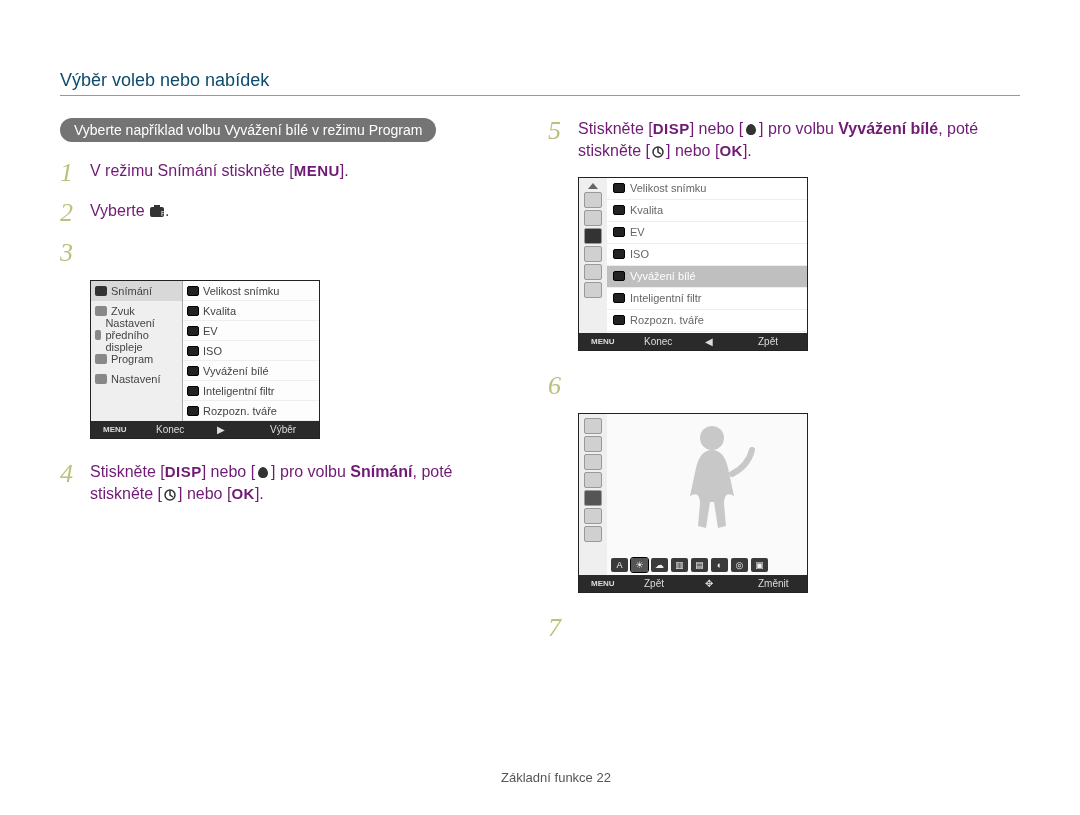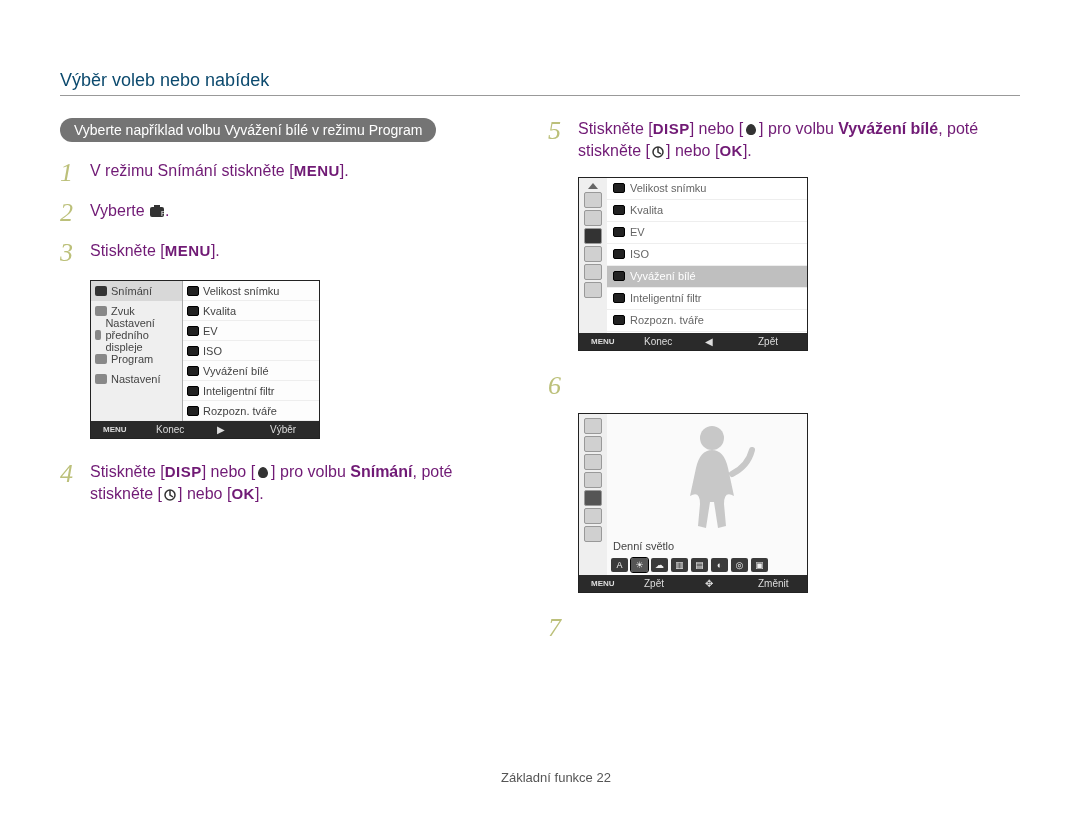--- a/index.html
+++ b/index.html
@@ -221,23 +221,20 @@
           <span>Vyberte </span><svg class="inline-icon" viewBox="0 0 16 14">
               <rect x="1" y="3" width="14" height="10" rx="2" fill="#333"></rect>
               <rect x="5" y="1" width="6" height="3" fill="#333"></rect>
               <text x="12" y="12" font-size="7" fill="#fff">P</text>
             </svg><span>.</span>
         </div>
       </div>
 
       <div class="step">
         <div class="step-num">3</div>
-        <div class="step-text">
-          <span>Stiskněte [</span><span class="btn-label">MENU</span><span>].</span>
-        </div>
       </div>
 
       
       <div class="screen">
         <div class="screen-body">
           <div class="screen-left">
             <div class="screen-left-row sel">
                 <span class="mini-icon"></span>
                 <span>Snímání</span>
               </div>
@@ -398,21 +395,20 @@
             <div class="slot" style="background:#555"></div>
             <div class="slot"></div>
             <div class="slot"></div>
           </div>
           <div class="screen3-canvas">
             <svg width="120" height="110">
               <circle cx="60" cy="18" r="12" fill="#c8c8c8"></circle>
               <path d="M60 30 Q48 30 44 48 L38 76 Q48 70 48 84 L46 106 L54 108 L58 82 L62 82 L66 108 L74 106 L72 84 Q72 70 82 76 L76 48 Q72 30 60 30 Z" fill="#c8c8c8"></path>
               <path d="M80 54 Q96 46 100 30" stroke="#c8c8c8" stroke-width="6" fill="none" stroke-linecap="round"></path>
             </svg>
-            <div class="screen3-label">Denní světlo</div>
             <div class="wb-icons">
               <div class="wb">A</div>
               <div class="wb sel">☀</div>
               <div class="wb">☁</div>
               <div class="wb">▥</div>
               <div class="wb">▤</div>
               <div class="wb">◐</div>
               <div class="wb">◎</div>
               <div class="wb">▣</div>
             </div>

